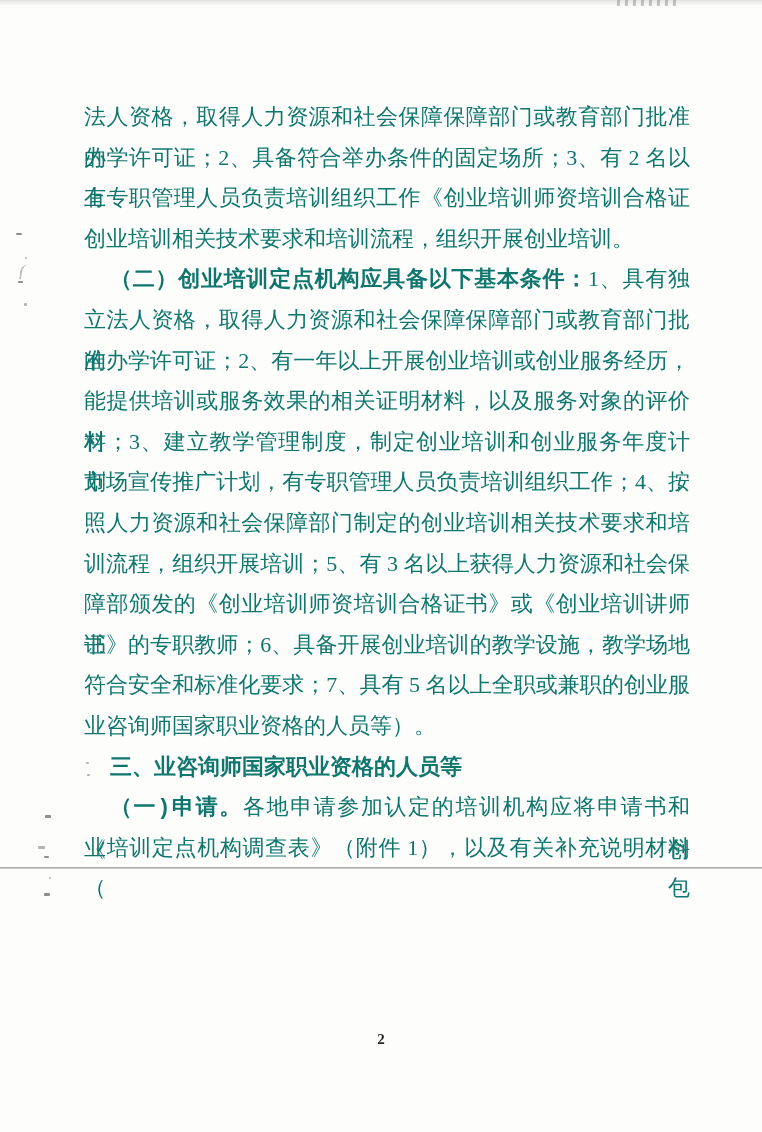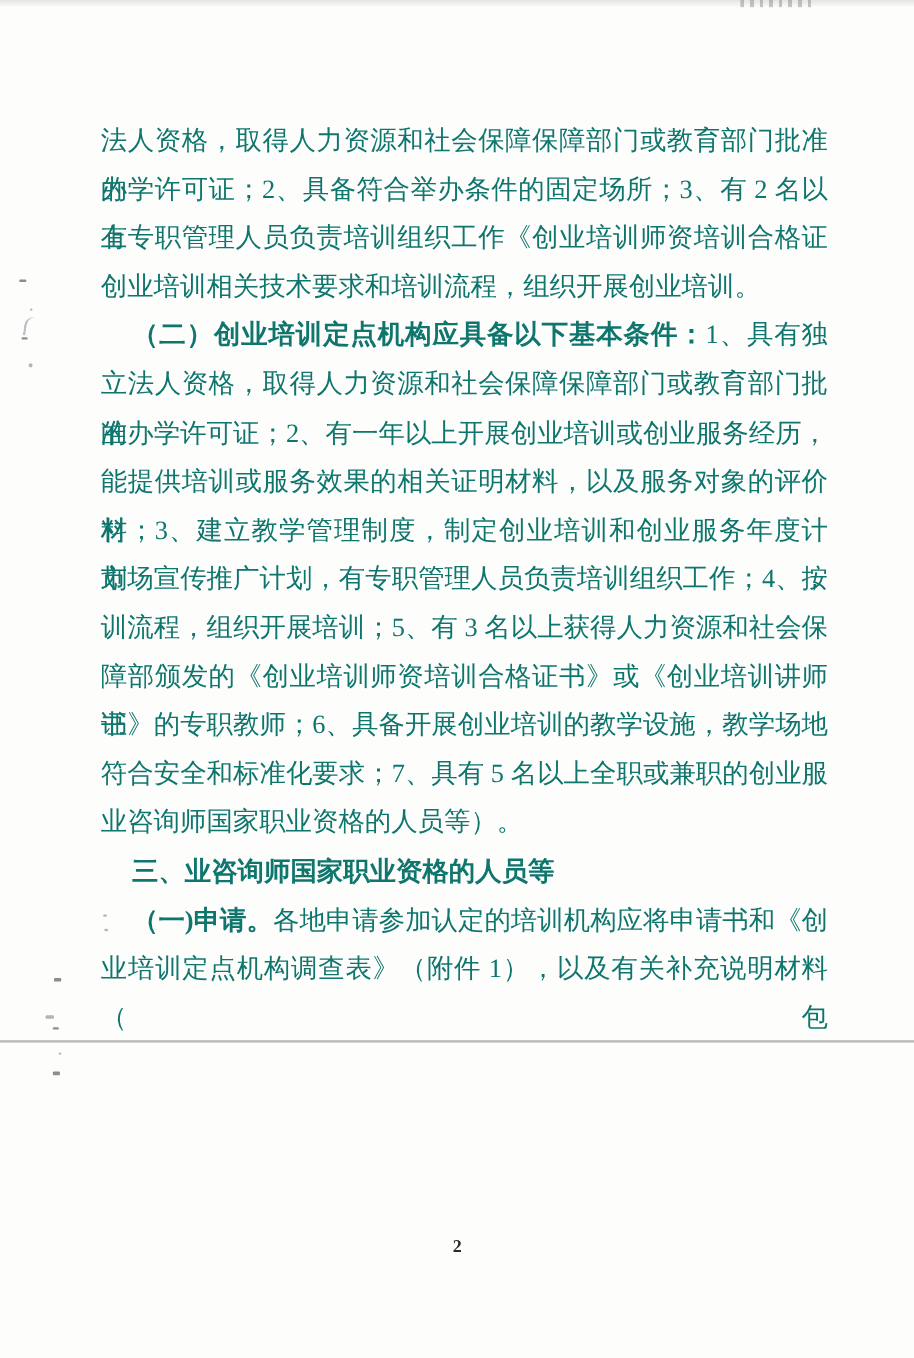--- a/index.html
+++ b/index.html
@@ -39,21 +39,21 @@
     font-size: 22px;
     letter-spacing: 0;
     text-align: justify;
     white-space: normal;
     color: #0f766e;
   }
   .line.j { text-align-last: justify; }
   .line.ind { text-indent: 26px; }
   .seg { font-family: "Liberation Serif", "DejaVu Serif", serif; }
   .seg.bold {
-    font-family: Liberation Serif, serif;
+    font-family: Liberation Mono, monospace;
     font-weight: 700;
   }
   
   .fold-line {
     position: absolute;
     left: 0;
     top: 867px;
     width: 762px;
     height: 2px;
     background: linear-gradient(to bottom, #8d8d8d, #cfcfcc);
@@ -122,20 +122,21 @@
       <div class="line j"><span class="seg">法人资格，取得人力资源和社会保障保障部门或教育部门批准的</span></div>
       <div class="line j"><span class="seg">办学许可证；2、具备符合举办条件的固定场所；3、有 2 名以上</span></div>
       <div class="line j"><span class="seg">有专职管理人员负责培训组织工作《创业培训师资培训合格证</span></div>
       <div class="line"><span class="seg">创业培训相关技术要求和培训流程，组织开展创业培训。</span></div>
       <div class="line j ind"><span class="seg bold">（二）创业培训定点机构应具备以下基本条件：</span><span class="seg">1、具有独</span></div>
       <div class="line j"><span class="seg">立法人资格，取得人力资源和社会保障保障部门或教育部门批准</span></div>
       <div class="line j"><span class="seg">的办学许可证；2、有一年以上开展创业培训或创业服务经历，</span></div>
       <div class="line j"><span class="seg">能提供培训或服务效果的相关证明材料，以及服务对象的评价材</span></div>
       <div class="line j"><span class="seg">料；3、建立教学管理制度，制定创业培训和创业服务年度计划，</span></div>
       <div class="line j"><span class="seg">市场宣传推广计划，有专职管理人员负责培训组织工作；4、按</span></div>
+      <div class="line j"><span class="seg">照人力资源和社会保障部门制定的创业培训相关技术要求和培</span></div>
       <div class="line j"><span class="seg">训流程，组织开展培训；5、有 3 名以上获得人力资源和社会保</span></div>
       <div class="line j"><span class="seg">障部颁发的《创业培训师资培训合格证书》或《创业培训讲师证</span></div>
       <div class="line j"><span class="seg">书》的专职教师；6、具备开展创业培训的教学设施，教学场地</span></div>
       <div class="line j"><span class="seg">符合安全和标准化要求；7、具有 5 名以上全职或兼职的创业服</span></div>
       <div class="line"><span class="seg">业咨询师国家职业资格的人员等）。</span></div>
       <div class="line ind"><span class="seg bold">三、业咨询师国家职业资格的人员等</span></div>
       <div class="line j ind"><span class="seg bold">（一)申请。</span><span class="seg">各地申请参加认定的培训机构应将申请书和《创</span></div>
       <div class="line j"><span class="seg">业培训定点机构调查表》（附件 1），以及有关补充说明材料（包</span></div>
     </div>
 

